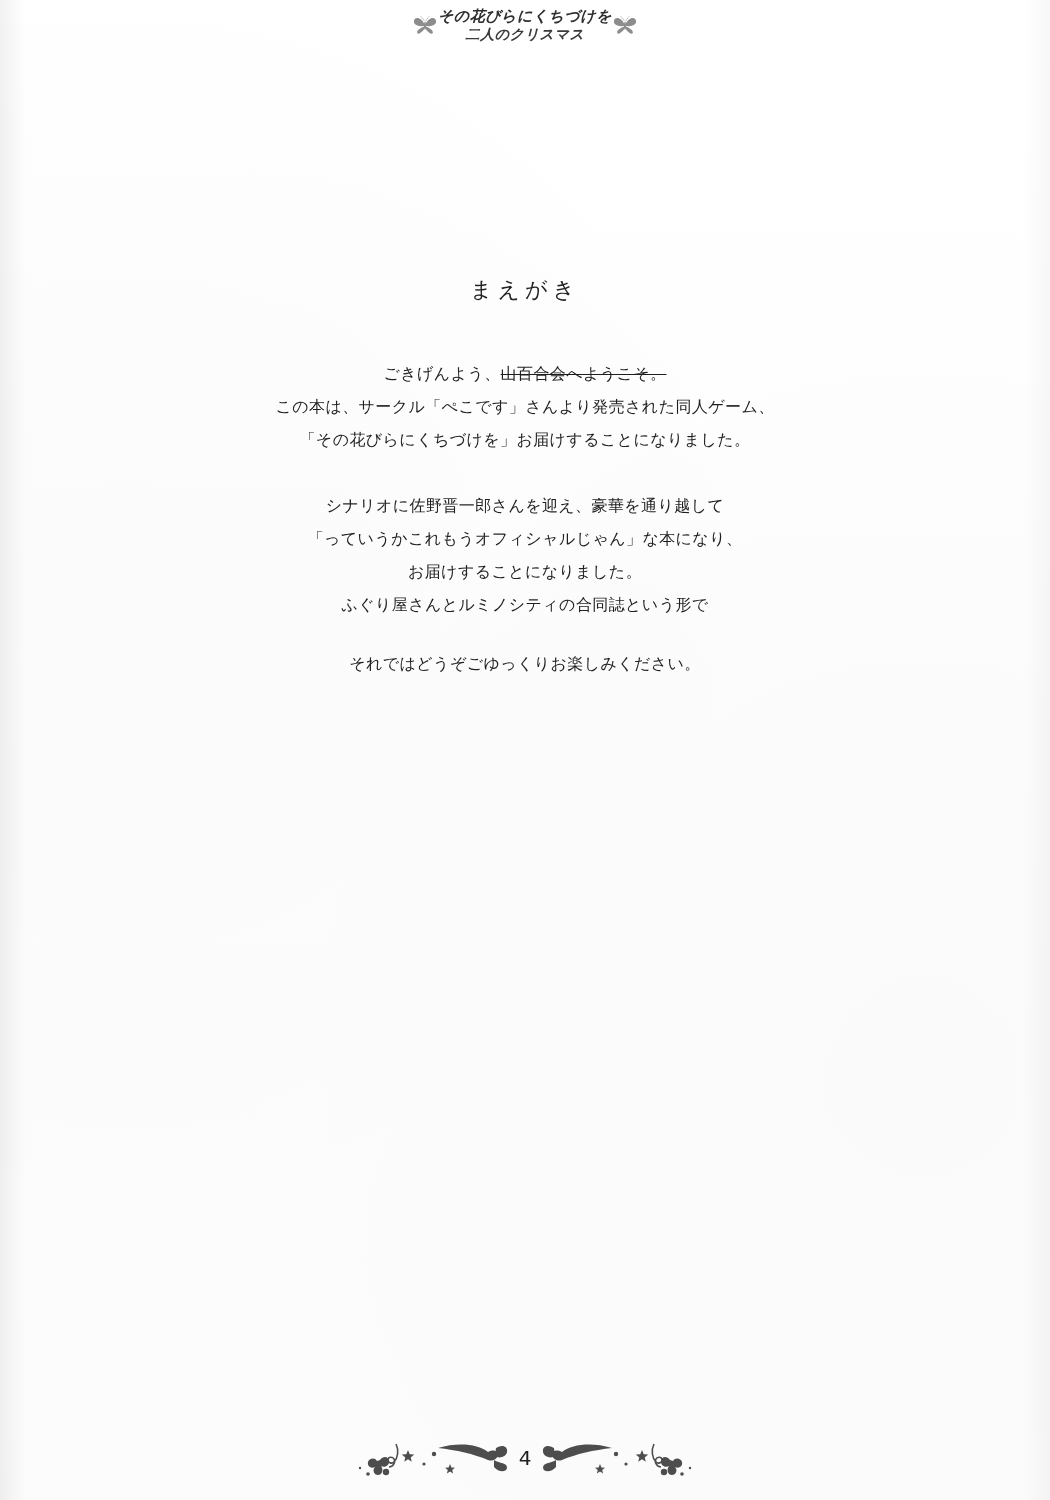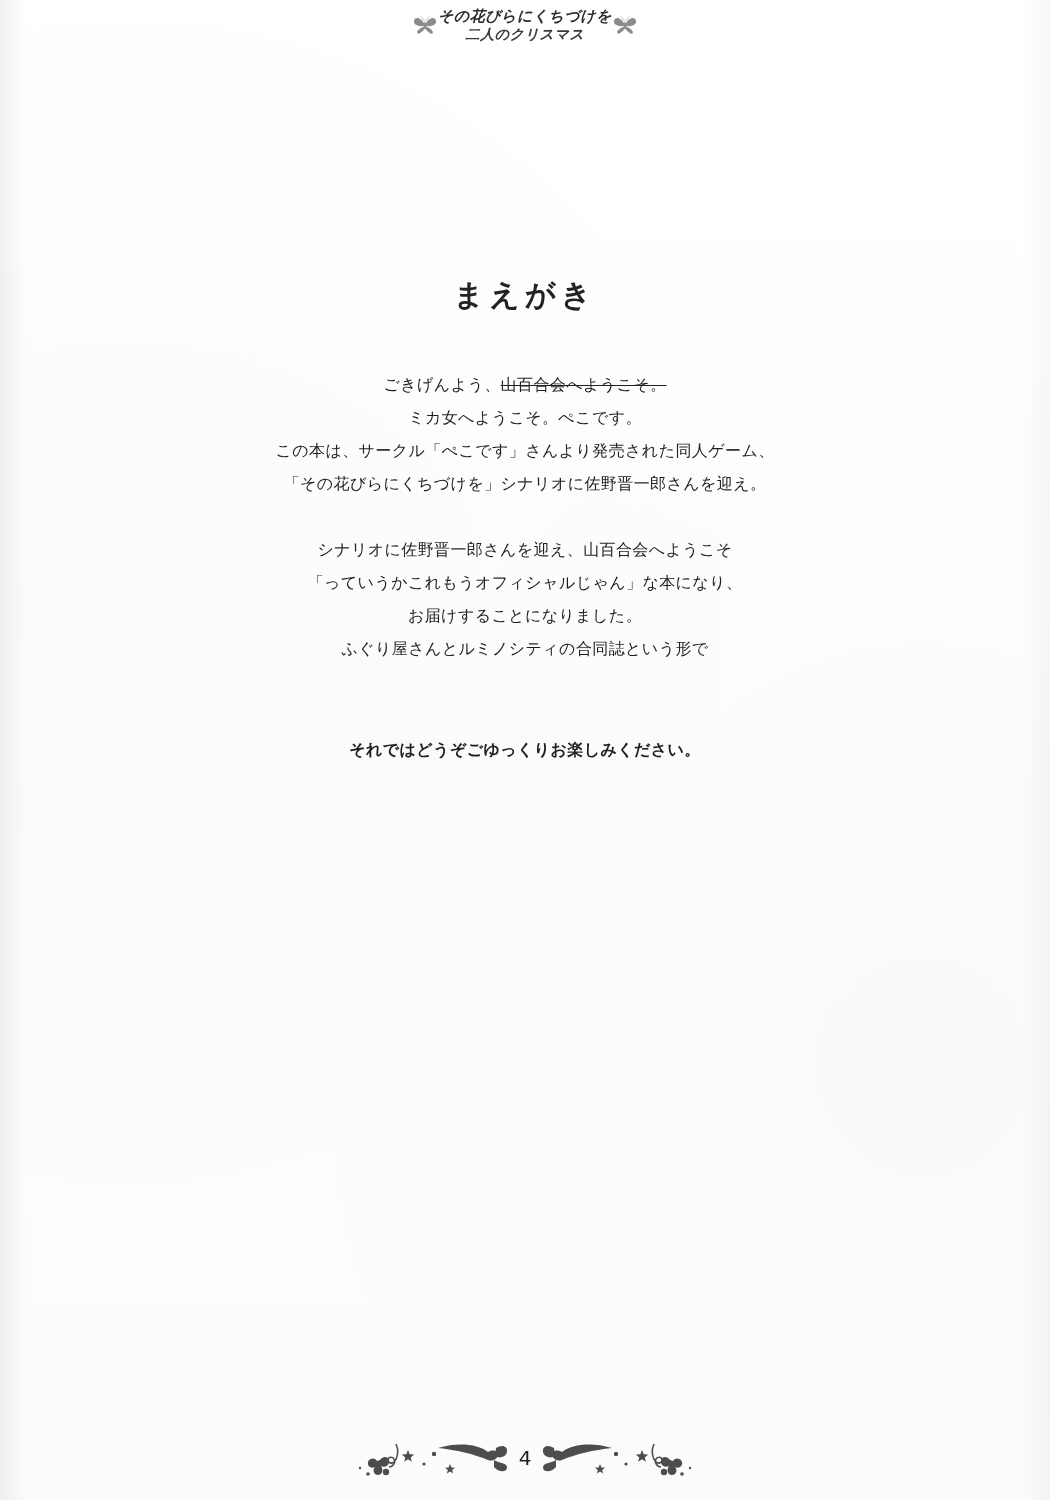--- a/index.html
+++ b/index.html
@@ -87,40 +87,39 @@
   .content {
     position: absolute;
     top: 275px;
     left: 50%;
     transform: translateX(-50%);
     width: 740px;
     text-align: center;
   }
   .section-title {
     font-family: "DejaVu Sans", sans-serif;
-    font-size: 30px;
+    font-size: 22px;
     letter-spacing: 5px;
     color: #222;
     margin: 0 0 52px 0;
-    font-weight: 700;
+    font-weight: 400;
   }
   .para {
     font-family: "DejaVu Sans", sans-serif;
     font-size: 16px;
     line-height: 33px;
     letter-spacing: 0.4px;
     color: #1f1f1f;
     margin: 0;
   }
   .para + .para {
     margin-top: 33px;
   }
   .para.spaced-more {
-    margin-top: 68px;
-    font-weight: bold;
+    margin-top: 26px;
   }
   .line {
     display: block;
     white-space: nowrap;
   }
   .strike {
     text-decoration: line-through;
     text-decoration-thickness: 1px;
   }
 
@@ -187,27 +186,26 @@
       </svg>
     </div>
   </div>
 
   <div class="content">
 
     <h1 class="section-title">まえがき</h1>
 
     <p class="para">
       <span class="line"><span>ごきげんよう、</span><span class="strike">山百合会へようこそ。</span></span>
-      <span class="line">ミカ女へようこそ。ぺこです。</span>
       <span class="line">この本は、サークル「ぺこです」さんより発売された同人ゲーム、</span>
-      <span class="line">「その花びらにくちづけを」シナリオに佐野晋一郎さんを迎え。</span>
+      <span class="line">「その花びらにくちづけを」お届けすることになりました。</span>
     </p>
 
     <p class="para">
-      <span class="line">シナリオに佐野晋一郎さんを迎え、山百合会へようこそ</span>
+      <span class="line">シナリオに佐野晋一郎さんを迎え、豪華を通り越して</span>
       <span class="line">「っていうかこれもうオフィシャルじゃん」な本になり、</span>
       <span class="line">お届けすることになりました。</span>
       <span class="line">ふぐり屋さんとルミノシティの合同誌という形で</span>
     </p>
 
     <p class="para spaced-more">
       <span class="line">それではどうぞごゆっくりお楽しみください。</span>
     </p>
 
   </div>

